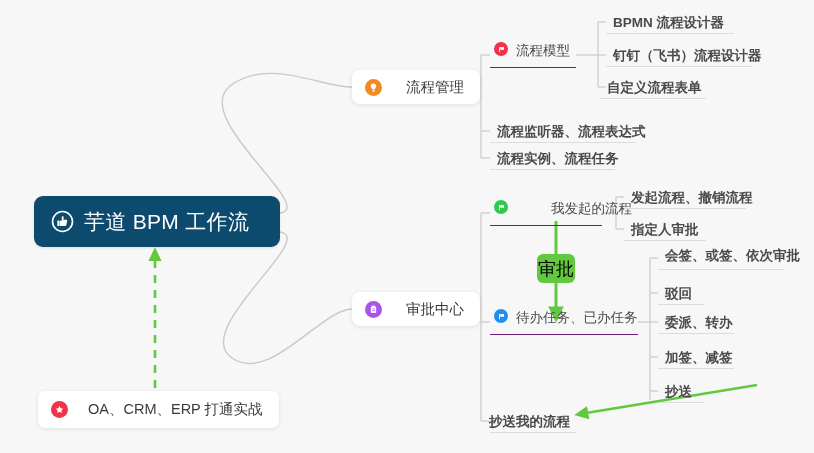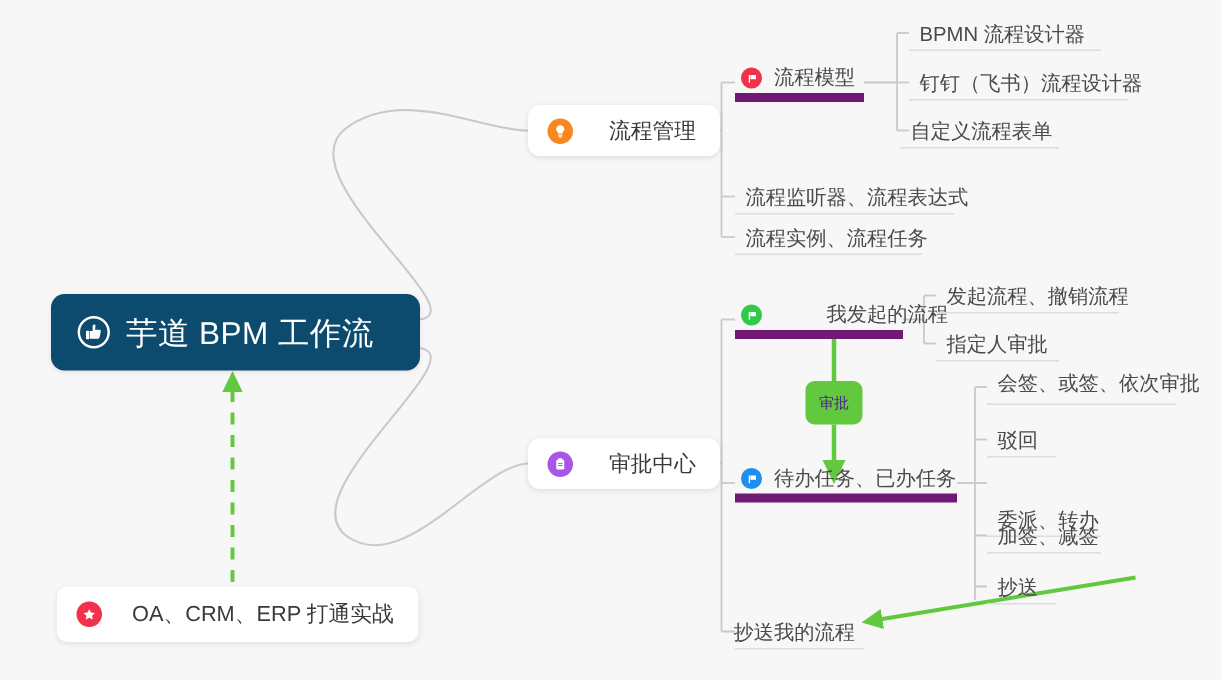--- a/index.html
+++ b/index.html
@@ -69,23 +69,23 @@
     color: #3a3a3a;
     font-size: 14.5px;
     margin-left: 24px;
     white-space: nowrap;
   }
 
   
   .sub-node {
     position: absolute;
     display: flex;
-    align-items: center;
+    align-items: flex-start;
     height: 26px;
-    border-bottom: 6px solid #701a75;
+    border-bottom: 1px solid #701a75;
     box-sizing: border-box;
     padding-left: 4px;
     white-space: nowrap;
   }
   .sub-label {
     color: #4a4a4a;
     font-size: 13.5px;
     margin-left: 8px;
     white-space: nowrap;
   }
@@ -93,20 +93,21 @@
   
   .leaf-node {
     position: absolute;
     display: flex;
     align-items: flex-end;
     height: 25px;
     border-bottom: 1px solid #dcdcdc;
     box-sizing: border-box;
     padding: 0 6px 3px 7px;
     white-space: nowrap;
+    font-weight: bold;
   }
   .leaf-label {
     color: #4a4a4a;
     font-size: 13.5px;
     line-height: 14px;
     white-space: nowrap;
   }
 
   
   .callout-node {
@@ -136,22 +137,22 @@
     top: 254px;
     width: 38px;
     height: 29px;
     background: #62c93f;
     border-radius: 6px;
     display: flex;
     align-items: center;
     justify-content: center;
   }
   .arrow-badge-label {
-    color: #4c1d95;
-    font-size: 10px;
+    color: #000000;
+    font-size: 18px;
     white-space: nowrap;
   }
 
   
   .ic {
     display: inline-flex;
     align-items: center;
     justify-content: center;
     flex: 0 0 auto;
     border-radius: 50%;
@@ -299,21 +300,21 @@
     </span>
     <span class="sub-label">待办任务、已办任务</span>
   </div>
 
   <div class="leaf-node" style="left:658px; top:245px; width:126px;align-items:center;">
     <span class="leaf-label">会签、或签、依次审批</span>
   </div>
   <div class="leaf-node" style="left:658px; top:280px; width:46px;">
     <span class="leaf-label">驳回</span>
   </div>
-  <div class="leaf-node" style="left:658px; top:309px; width:76px;margin-top:24px;">
+  <div class="leaf-node" style="left:658px; top:309px; width:76px;">
     <span class="leaf-label">委派、转办</span>
   </div>
   <div class="leaf-node" style="left:658px; top:344px; width:76px;">
     <span class="leaf-label">加签、减签</span>
   </div>
   <div class="leaf-node" style="left:658px; top:378px; width:46px;">
     <span class="leaf-label">抄送</span>
   </div>
 
   <div class="leaf-node" style="left:490px; top:408px; width:86px;justify-content:flex-end;">

